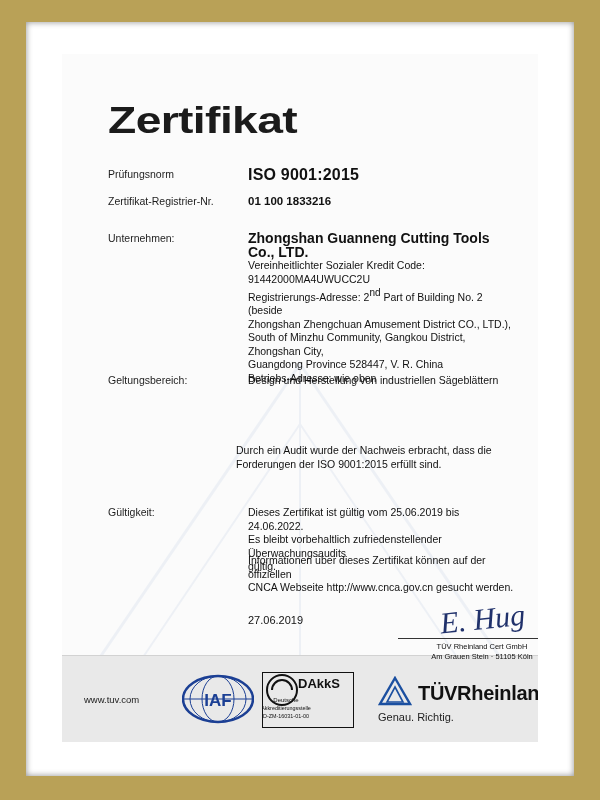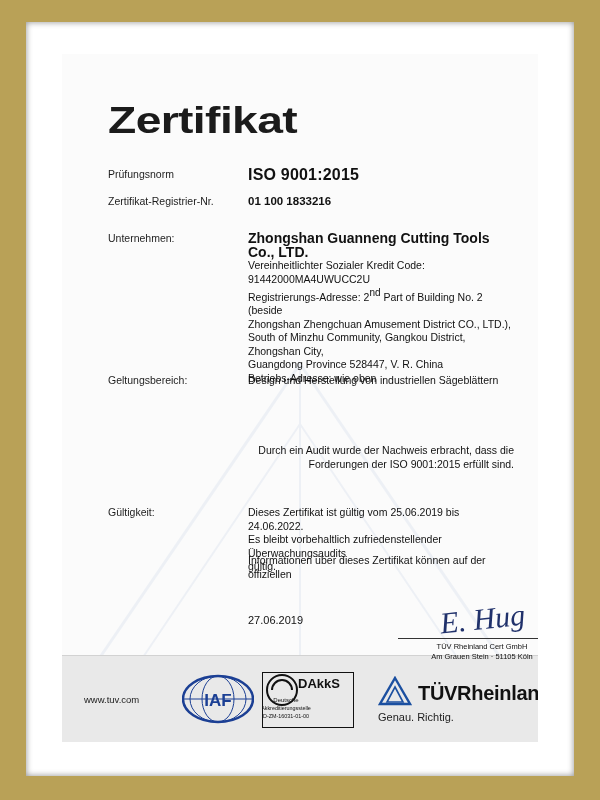--- a/index.html
+++ b/index.html
@@ -129,38 +129,39 @@
             <div>Betriebs-Adresse: wie oben</div>
           </div>
         </div>
 
         <div class="row" id="r-scope">
           <div class="lbl">Geltungsbereich:</div>
           <div class="val">Design und Herstellung von industriellen Sägeblättern</div>
         </div>
 
         <div class="row" id="r-audit">
-          <div class="val" style="left:128px;text-align:right;">
+          <div class="val" style="left:128px;">
             <div>Durch ein Audit wurde der Nachweis erbracht, dass die</div>
             <div>Forderungen der ISO 9001:2015 erfüllt sind.</div>
           </div>
         </div>
 
         <div class="row" id="r-valid">
           <div class="lbl">Gültigkeit:</div>
           <div class="val">
             <div>Dieses Zertifikat ist gültig vom 25.06.2019 bis 24.06.2022.</div>
             <div>Es bleibt vorbehaltlich zufriedenstellender Überwachungsaudits</div>
             <div>gültig.</div>
           </div>
         </div>
 
         <div class="row" id="r-info">
           <div class="val" style="left:140px;">
             <div>Informationen über dieses Zertifikat können auf der offiziellen</div>
+            <div>CNCA Webseite http://www.cnca.gov.cn gesucht werden.</div>
           </div>
         </div>
 
         <div class="row" id="r-date">
           <div class="val bold11" style="left:140px;font-weight:normal;font-size:11px;">27.06.2019</div>
         </div>
 
         <div id="sig">
           <div id="sig-glyph">E. Hug</div>
           <div id="sig-line"></div>

